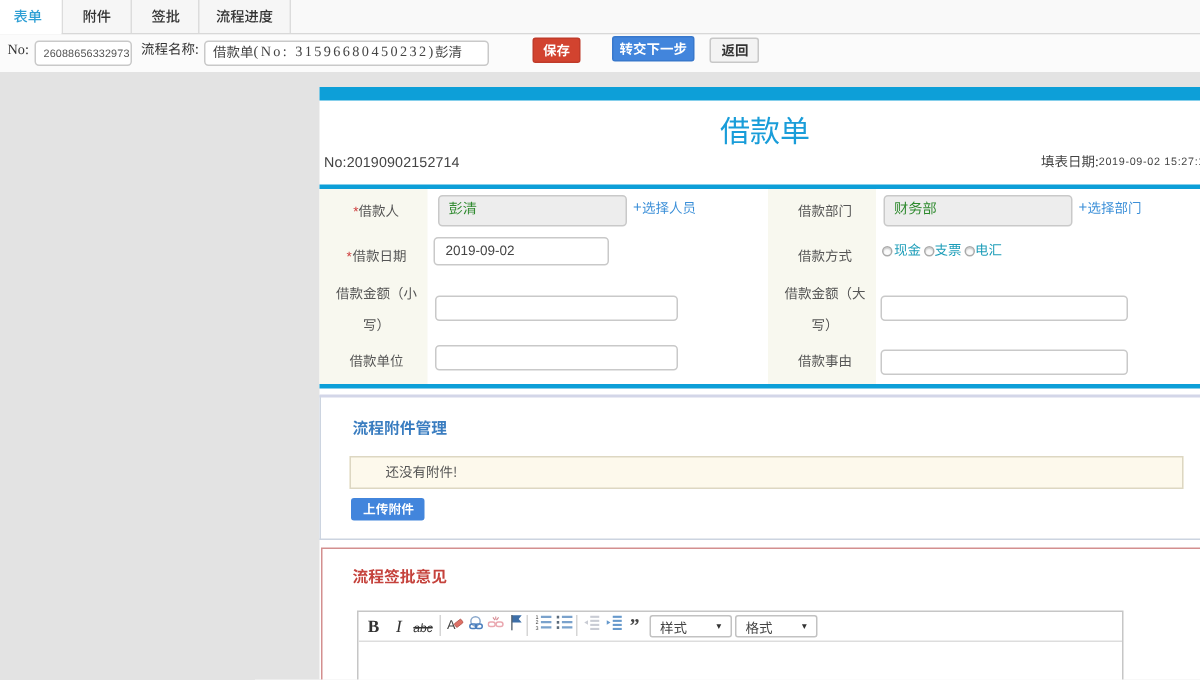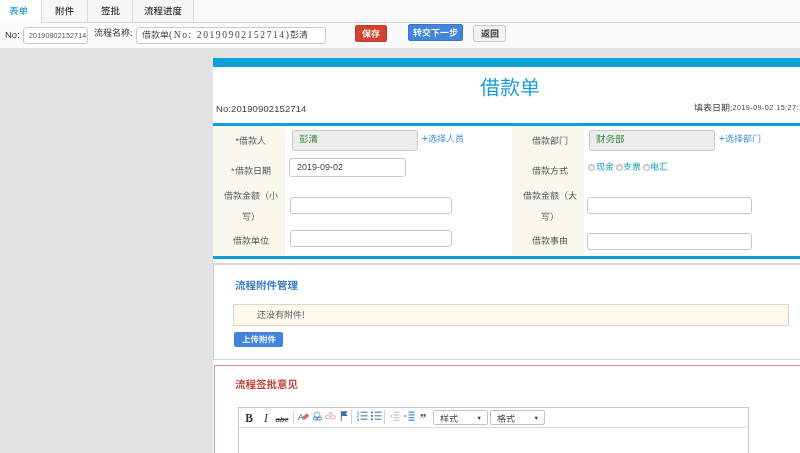--- a/index.html
+++ b/index.html
@@ -35,38 +35,38 @@
         </g>
       </svg></span></div>
 <div class="abs" style="left:193px;top:0;width:1px;height:22px;background:#dcdcdc;"></div>
 <div class="abs" style="left:0;top:0;width:41px;height:22px;background:#fff;"><span style="display:inline-block;margin:6px 0 0 9px"><svg style="vertical-align:top;margin-top:0px" width="19.0" height="9.5" viewBox="0 0 19.0 9.5">
         <g transform="translate(0 8.4) scale(0.009500 -0.009500)" fill="#2f9fd4">
           <path transform="translate(0 0)" d="M245 -84C270 -67 311 -53 594 34C588 54 580 92 578 118L346 51V250C400 287 450 329 491 373C568 164 701 15 909 -55C923 -29 950 8 971 28C875 55 795 101 729 162C790 198 859 245 918 291L839 348C798 308 733 258 676 219C637 266 606 320 583 378H937V459H545V534H863V611H545V681H905V763H545V844H450V763H103V681H450V611H153V534H450V459H61V378H372C280 300 148 229 29 192C50 173 78 138 92 116C143 135 196 159 248 189V73C248 32 224 11 204 1C219 -18 239 -60 245 -84Z"></path>
           <path transform="translate(1000 0)" d="M235 430H449V340H235ZM547 430H770V340H547ZM235 594H449V504H235ZM547 594H770V504H547ZM697 839C675 788 637 721 603 672H371L414 693C394 734 348 796 308 840L227 803C260 763 296 712 318 672H143V261H449V178H51V91H449V-82H547V91H951V178H547V261H867V672H709C739 712 772 761 801 807Z"></path>
         </g>
       </svg></span></div>
 <div class="abs" style="left:0;top:23px;width:800px;height:25px;background:#fbfbfb;"></div>
-<div class="abs" style="left:5px;top:29px;width:20px;height:12px;font-size:9.5px;color:#333;">No:</div>
-<div class="abs" style="left:23px;top:27px;width:65px;height:17px;background:#fff;border:1px solid #c9c9c9;border-radius:3px;font-size:7.2px;color:#555;line-height:15px;padding-left:5px;letter-spacing:0.1px;">20190902152714</div>
+<div class="abs" style="left:5px;top:29px;width:20px;height:12px;font-size:9.5px;color:#333;font-family:Liberation Serif, serif;">No:</div>
+<div class="abs" style="left:23px;top:27px;width:65px;height:17px;background:#fff;border:1px solid #c9c9c9;border-radius:3px;font-size:7.2px;color:#555;line-height:15px;padding-left:5px;letter-spacing:0.1px;">26088656332973</div>
 <div class="abs" style="left:94px;top:28px;width:42px;height:12px;white-space:nowrap;"><svg style="vertical-align:top;margin-top:0px" width="38.5" height="9.0" viewBox="0 0 38.5 9.0">
       <g transform="translate(0 7.9) scale(0.009000 -0.009000)" fill="#333">
         <path transform="translate(0 0)" d="M577 361V-37H644V361ZM400 362V259C400 167 387 56 264 -28C281 -39 306 -62 317 -77C452 19 468 148 468 257V362ZM755 362V44C755 -16 760 -32 775 -46C788 -58 810 -63 830 -63C840 -63 867 -63 879 -63C896 -63 916 -59 927 -52C941 -44 949 -32 954 -13C959 5 962 58 964 102C946 108 924 118 911 130C910 82 909 46 907 29C905 13 902 6 897 2C892 -1 884 -2 875 -2C867 -2 854 -2 847 -2C840 -2 834 -1 831 2C826 7 825 17 825 37V362ZM85 774C145 738 219 684 255 645L300 704C264 742 189 794 129 827ZM40 499C104 470 183 423 222 388L264 450C224 484 144 528 80 554ZM65 -16 128 -67C187 26 257 151 310 257L256 306C198 193 119 61 65 -16ZM559 823C575 789 591 746 603 710H318V642H515C473 588 416 517 397 499C378 482 349 475 330 471C336 454 346 417 350 399C379 410 425 414 837 442C857 415 874 390 886 369L947 409C910 468 833 560 770 627L714 593C738 566 765 534 790 503L476 485C515 530 562 592 600 642H945V710H680C669 748 648 799 627 840Z"></path>
         <path transform="translate(1000 0)" d="M532 733H834V549H532ZM462 798V484H907V798ZM448 209V144H644V13H381V-53H963V13H718V144H919V209H718V330H941V396H425V330H644V209ZM361 826C287 792 155 763 43 744C52 728 62 703 65 687C112 693 162 702 212 712V558H49V488H202C162 373 93 243 28 172C41 154 59 124 67 103C118 165 171 264 212 365V-78H286V353C320 311 360 257 377 229L422 288C402 311 315 401 286 426V488H411V558H286V729C333 740 377 753 413 768Z"></path>
         <path transform="translate(2000 0)" d="M263 529C314 494 373 446 417 406C300 344 171 299 47 273C61 256 79 224 86 204C141 217 197 233 252 253V-79H327V-27H773V-79H849V340H451C617 429 762 553 844 713L794 744L781 740H427C451 768 473 797 492 826L406 843C347 747 233 636 69 559C87 546 111 519 122 501C217 550 296 609 361 671H733C674 583 587 508 487 445C440 486 374 536 321 572ZM773 42H327V271H773Z"></path>
         <path transform="translate(3000 0)" d="M512 450C489 325 449 200 392 120C409 111 440 92 453 81C510 168 555 301 582 437ZM782 440C826 331 868 185 882 91L952 113C936 207 894 349 848 460ZM532 838C509 710 467 583 408 496V553H279V731C327 743 372 757 409 772L364 831C292 799 168 770 63 752C71 735 81 710 84 694C124 700 167 707 209 715V553H54V483H200C162 368 94 238 33 167C45 150 63 121 70 103C119 164 169 262 209 362V-81H279V370C311 326 349 270 365 241L409 300C390 325 308 416 279 445V483H398L394 477C412 468 444 449 458 438C494 491 527 560 553 637H653V12C653 -1 649 -5 636 -5C623 -6 579 -6 532 -5C543 -24 554 -56 559 -76C621 -76 664 -74 691 -63C718 -51 728 -30 728 12V637H863C848 601 828 561 810 526L877 510C904 567 934 635 958 697L909 711L898 707H576C586 745 596 784 604 824Z"></path>
         <path transform="translate(4000 0)" d="M139 390C175 390 205 418 205 460C205 501 175 530 139 530C102 530 73 501 73 460C73 418 102 390 139 390ZM139 -13C175 -13 205 15 205 56C205 98 175 126 139 126C102 126 73 98 73 56C73 15 102 -13 139 -13Z"></path>
       </g>
     </svg></div>
 <div class="abs" style="left:136px;top:27px;width:190px;height:17px;background:#fff;border:1px solid #c9c9c9;border-radius:3px;padding-left:5px;padding-top:2px;white-space:nowrap;"><svg style="vertical-align:top;margin-top:0px" width="27.0" height="9.0" viewBox="0 0 27.0 9.0">
       <g transform="translate(0 7.9) scale(0.009000 -0.009000)" fill="#444">
         <path transform="translate(0 0)" d="M718 831V714H532V831H459V714H325V649H459V512H284V444H968V512H792V649H933V714H792V831ZM532 649H718V512H532ZM462 134H805V25H462ZM462 194V299H805V194ZM390 363V-83H462V-38H805V-79H880V363ZM264 836C208 684 115 534 16 437C30 420 51 381 58 363C93 399 127 441 160 487V-78H232V600C271 669 307 742 335 815Z"></path>
         <path transform="translate(1000 0)" d="M124 219C101 149 67 71 32 17C49 11 78 -3 92 -12C124 44 161 129 187 203ZM376 196C404 145 436 75 450 34L510 62C495 102 461 169 433 219ZM677 516V469C677 331 663 128 484 -31C503 -42 529 -65 542 -81C642 10 694 116 721 217C762 86 825 -21 920 -79C931 -59 954 -31 971 -17C852 47 781 200 745 372C747 406 748 438 748 468V516ZM247 837V745H51V681H247V595H74V532H493V595H318V681H513V745H318V837ZM39 317V253H248V0C248 -10 245 -13 233 -13C222 -14 187 -14 147 -13C156 -32 166 -59 169 -78C226 -78 263 -78 287 -67C312 -56 318 -36 318 -1V253H523V317ZM600 840C580 683 544 531 481 433V457H85V394H481V424C499 413 527 394 540 383C574 439 601 510 624 590H867C853 524 835 452 816 404L878 386C905 452 933 557 952 647L902 662L890 659H642C654 714 665 771 673 829Z"></path>
         <path transform="translate(2000 0)" d="M221 437H459V329H221ZM536 437H785V329H536ZM221 603H459V497H221ZM536 603H785V497H536ZM709 836C686 785 645 715 609 667H366L407 687C387 729 340 791 299 836L236 806C272 764 311 707 333 667H148V265H459V170H54V100H459V-79H536V100H949V170H536V265H861V667H693C725 709 760 761 790 809Z"></path>
       </g>
-    </svg><span style="font-family:'Liberation Serif',serif;font-size:9.5px;letter-spacing:1.6px;color:#444;vertical-align:top;line-height:11px;">(No: 20190902152714)</span><svg style="vertical-align:top;margin-top:0px" width="18.0" height="9.0" viewBox="0 0 18.0 9.0">
+    </svg><span style="font-family:'Liberation Serif',serif;font-size:9.5px;letter-spacing:1.6px;color:#444;vertical-align:top;line-height:11px;">(No: 31596680450232)</span><svg style="vertical-align:top;margin-top:0px" width="18.0" height="9.0" viewBox="0 0 18.0 9.0">
       <g transform="translate(0 7.9) scale(0.009000 -0.009000)" fill="#444">
         <path transform="translate(0 0)" d="M172 403H469V291H172ZM105 461V232H540V461ZM154 205C178 156 199 91 205 49L271 68C263 110 242 174 216 221ZM845 821C789 744 686 662 600 616C619 602 641 579 654 563C746 617 849 704 916 792ZM872 549C809 467 697 380 601 330C620 316 642 293 655 277C756 335 869 426 941 519ZM892 260C823 144 690 39 556 -21C574 -37 596 -62 608 -80C750 -11 883 102 963 233ZM284 839V753H55V691H284V596H87V535H560V596H356V691H585V753H356V839ZM51 11 63 -61C201 -40 403 -10 593 19L591 86L438 64C456 107 475 161 492 210L419 224C407 175 384 102 363 53C244 36 133 21 51 11Z"></path>
         <path transform="translate(1000 0)" d="M82 772C137 742 207 695 241 662L287 721C252 752 181 796 126 823ZM35 506C93 475 166 427 201 394L246 453C209 486 135 531 78 559ZM66 -21 134 -66C182 28 240 154 282 261L222 305C175 190 111 57 66 -21ZM431 212H793V134H431ZM431 268V342H793V268ZM575 840V762H319V704H575V640H343V585H575V516H281V458H950V516H649V585H888V640H649V704H913V762H649V840ZM361 400V-79H431V77H793V5C793 -7 788 -11 774 -12C760 -13 712 -13 662 -11C671 -29 680 -57 684 -76C755 -76 800 -76 828 -64C856 -53 864 -33 864 4V400Z"></path>
       </g>
     </svg></div>
 <div class="abs" style="left:355px;top:25px;width:32px;height:17px;background:#d2432f;border:1px solid #c03b2a;border-radius:2px;text-align:center;padding-top:3px;"><svg style="vertical-align:top;margin-top:0px" width="18.0" height="9.0" viewBox="0 0 18.0 9.0">
       <g transform="translate(0 7.9) scale(0.009000 -0.009000)" fill="#fff">
         <path transform="translate(0 0)" d="M499 700H793V566H499ZM386 806V461H583V370H319V262H524C463 173 374 92 283 45C310 22 348 -22 366 -51C446 -1 522 77 583 165V-90H703V169C761 80 833 -1 907 -53C926 -24 965 20 992 42C907 91 820 174 762 262H962V370H703V461H914V806ZM255 847C202 704 111 562 18 472C39 443 71 378 82 349C108 375 133 405 158 438V-87H272V613C308 677 340 745 366 811Z"></path>
         <path transform="translate(1000 0)" d="M603 344V275H349V163H603V40C603 27 598 23 582 22C566 22 506 22 456 25C471 -9 485 -56 490 -90C570 -91 629 -89 671 -73C714 -55 724 -23 724 37V163H962V275H724V312C791 359 858 418 909 472L833 533L808 527H426V419H700C669 391 634 364 603 344ZM368 850C357 807 343 763 326 719H55V604H275C213 484 128 374 18 303C37 274 63 221 75 188C108 211 140 236 169 262V-88H290V398C337 462 377 532 410 604H947V719H459C471 753 483 786 493 820Z"></path>
       </g>

